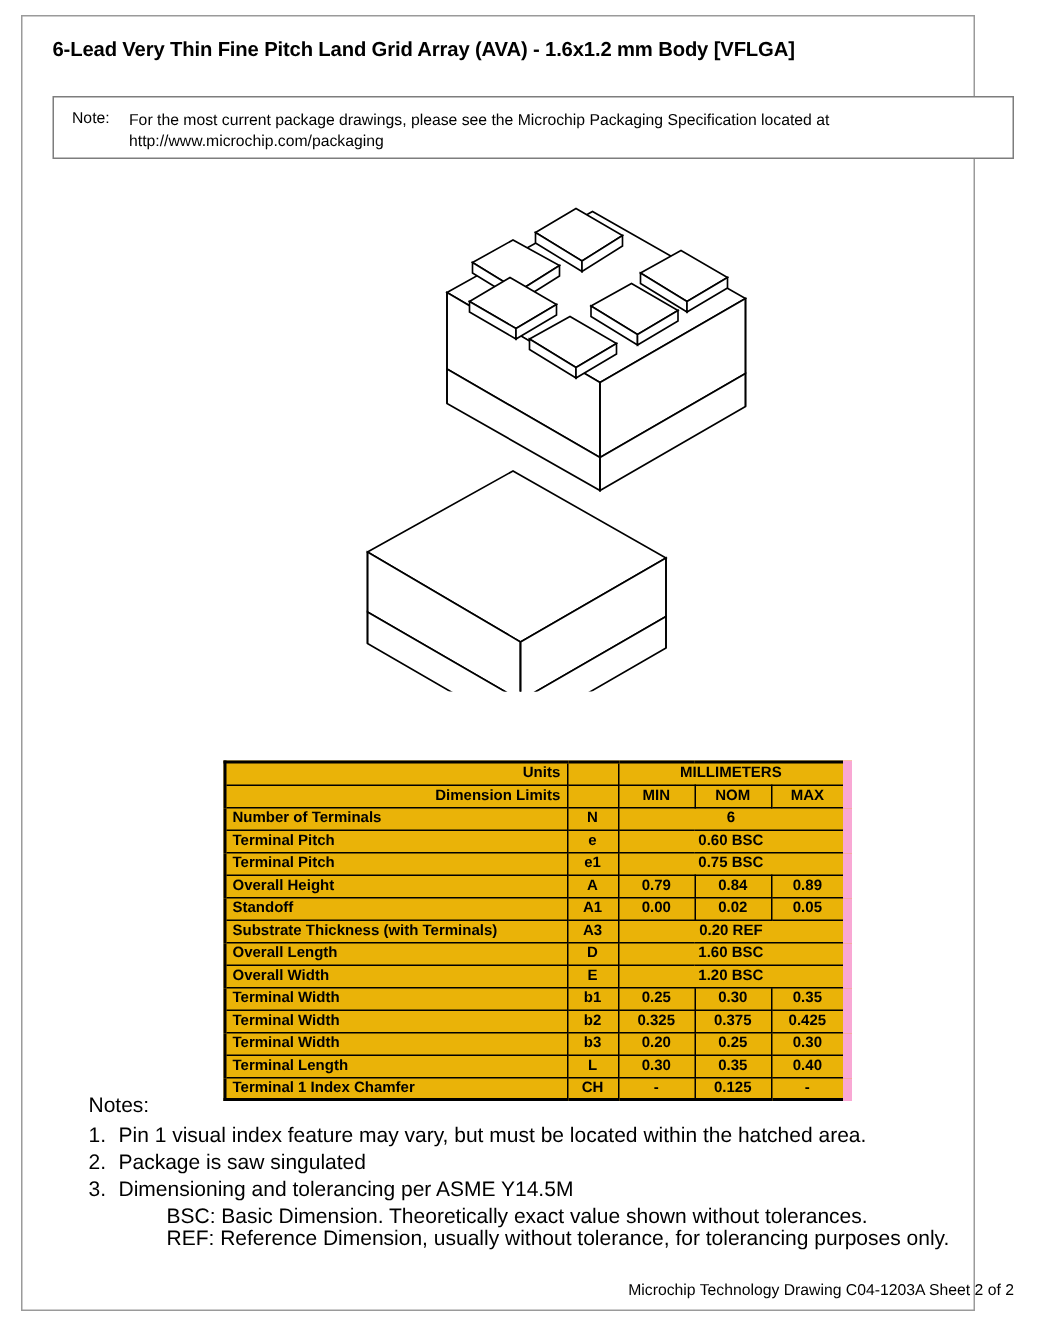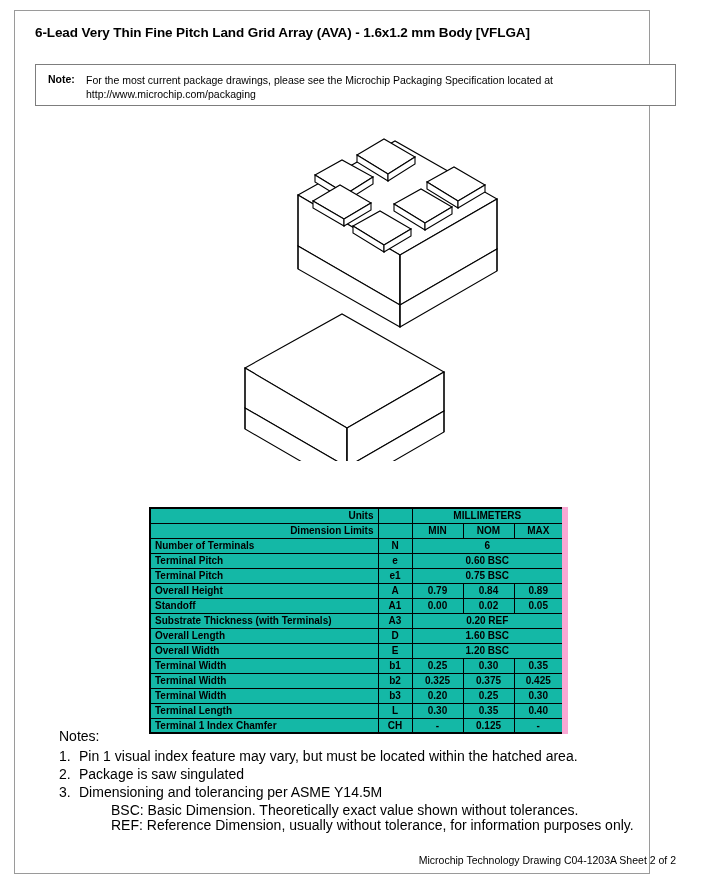--- a/index.html
+++ b/index.html
@@ -47,21 +47,21 @@
     height: 42px;
     border: 1px solid #7d7d7d;
     box-sizing: border-box;
     background: #fff;
   }
   .note-label {
     position: absolute;
     left: 12px;
     top: 8px;
     font-size: 10.5px;
-    font-weight: bold;
+    font-weight: normal;
   }
   .note-text {
     position: absolute;
     left: 50px;
     top: 8px;
     width: 570px;
     font-size: 10.5px;
     line-height: 14px;
   }
   .note-text .l2 { display: block; }
@@ -76,21 +76,21 @@
   }
   #drawings svg { display: block; }
 
   
   .dim-table {
     position: absolute;
     left: 134px;
     top: 496px;
     border-collapse: collapse;
     font-size: 10px;
-    background: #14b8a6;
+    background: #eab308;
   }
   .dim-table td, .dim-table th {
     border: 1px solid #000;
     padding: 0;
     height: 15px;
     font-weight: bold;
     box-sizing: border-box;
   }
   .c-desc  { width: 228px; text-align: left;   padding-left: 4px !important; }
   .c-sym   { width: 34px;  text-align: center; }
@@ -314,19 +314,19 @@
 
   <div class="notes-block">
     <div class="notes-title">Notes:</div>
     <div id="notes-list">
         <div class="note-item"><span class="note-num">1.</span><span>Pin 1 visual index feature may vary, but must be located within the hatched area.</span></div>
         <div class="note-item"><span class="note-num">2.</span><span>Package is saw singulated</span></div>
         <div class="note-item"><span class="note-num">3.</span><span>Dimensioning and tolerancing per ASME Y14.5M</span></div>
       </div>
     <div id="sub-notes-list">
         <div class="sub-note">BSC: Basic Dimension. Theoretically exact value shown without tolerances.</div>
-        <div class="sub-note">REF: Reference Dimension, usually without tolerance, for information purposes only.</div>
+        <div class="sub-note">REF: Reference Dimension, usually without tolerance, for tolerancing purposes only.</div>
       </div>
   </div>
 
   <div class="footer">Microchip Technology Drawing  C04-1203A Sheet 2 of 2</div>
 
 </div>
 
 </body></html>

